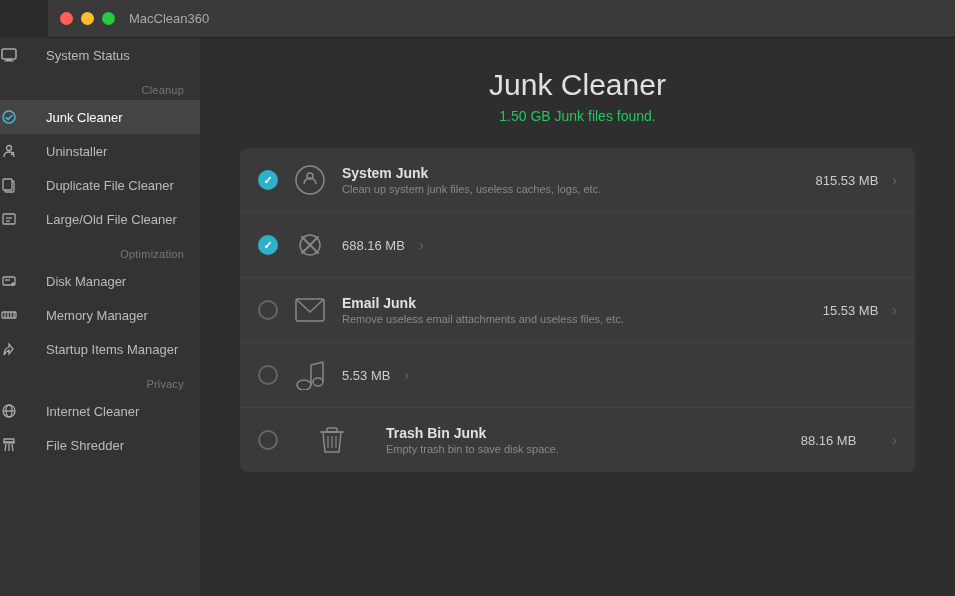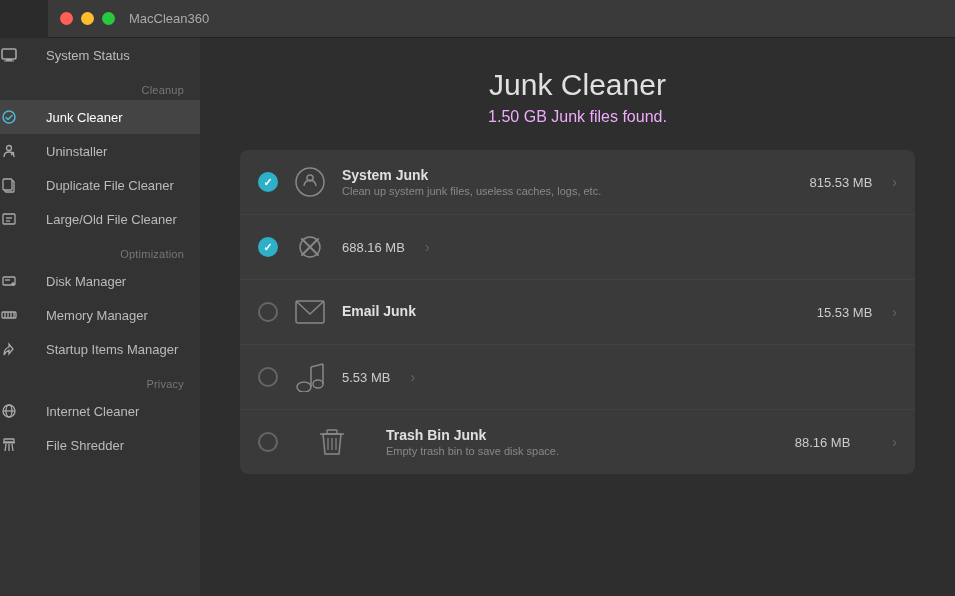--- a/index.html
+++ b/index.html
@@ -107,22 +107,22 @@
       padding: 30px 40px 20px 40px;
       position: relative;
     }
     .content-title {
       font-size: 30px;
       color: #e0e0e0;
       font-weight: 300;
       margin-bottom: 6px;
     }
     .content-subtitle {
-      font-size: 16px;
-      color: #f0abfc;
+      font-size: 14px;
+      color: #22c55e;
       margin-bottom: 24px;
     }
 
     
     .junk-list {
       width: 100%;
       background: #3a3a3a;
       border-radius: 8px;
       overflow: hidden;
     }
@@ -175,21 +175,20 @@
       font-weight: 700;
       margin-bottom: 2px;
     }
     .junk-desc {
       font-size: 11px;
       color: #888;
     }
     .junk-size {
       font-size: 13px;
       color: #ccc;
-      margin-right: 6px;
       flex-shrink: 0;
     }
     .junk-chevron {
       color: #666;
       font-size: 14px;
       flex-shrink: 0;
     }
 
     
     .clean-btn-wrap {
@@ -391,20 +390,21 @@
       <div class="junk-row">
         <div class="junk-checkbox"></div>
         <div class="junk-icon-wrap">
           <svg width="30" height="24" viewBox="0 0 30 24" fill="none">
             <rect x="1" y="1" width="28" height="22" rx="2" stroke="#888" stroke-width="1.5"></rect>
             <polyline points="1,1 15,14 29,1" stroke="#888" stroke-width="1.5" fill="none"></polyline>
           </svg>
         </div>
         <div class="junk-info">
           <div class="junk-name">Email Junk</div>
+          <div class="junk-desc">Remove useless email attachments and useless files, etc.</div>
         </div>
         <span class="junk-size">15.53 MB</span>
         <span class="junk-chevron">›</span>
       </div>
 
       <div class="junk-row">
         <div class="junk-checkbox"></div>
         <div class="junk-icon-wrap">
           <svg width="28" height="30" viewBox="0 0 28 30" fill="none">
             <ellipse cx="8" cy="25" rx="7" ry="5" stroke="#888" stroke-width="1.5"></ellipse>

